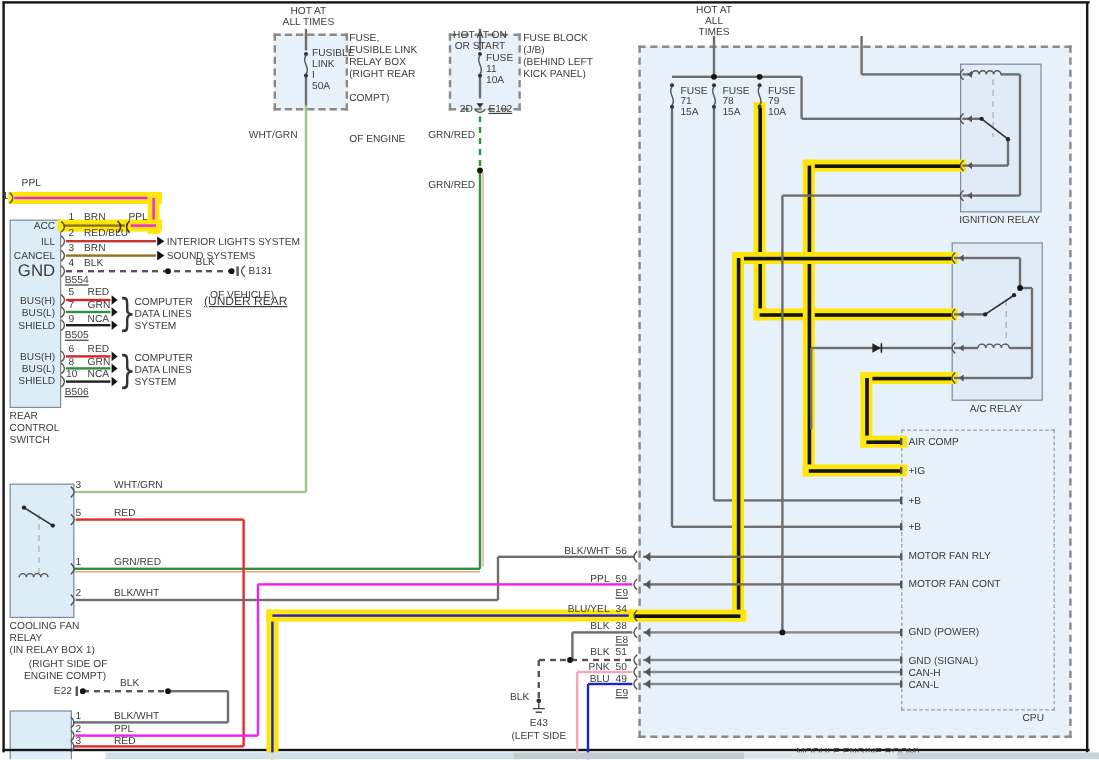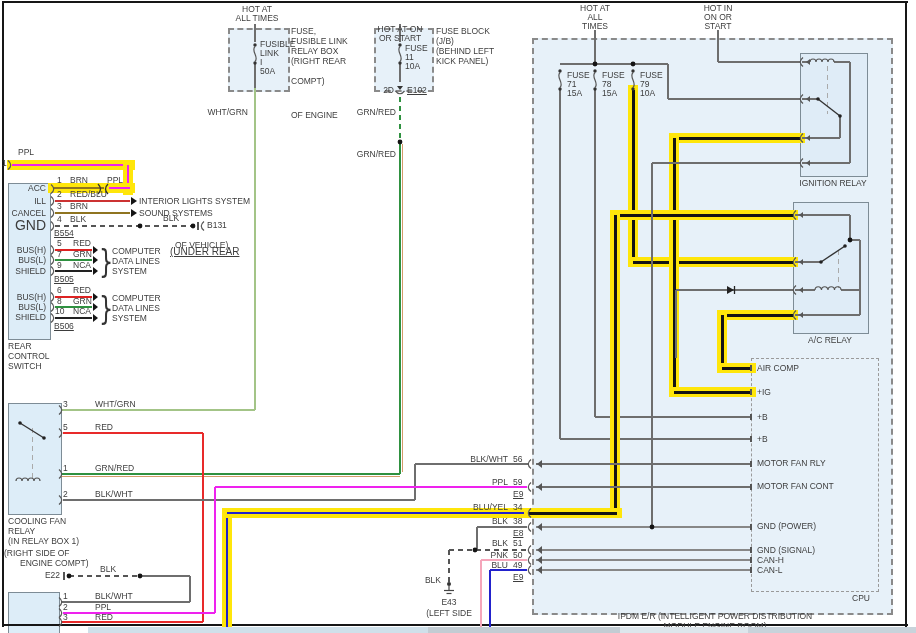--- a/index.html
+++ b/index.html
@@ -264,21 +264,21 @@
       <div style="position: absolute; left: 95px; top: 400px; font-size: 8.5px; line-height: 9px; white-space: nowrap; color: rgb(61, 61, 61); z-index: 6;">WHT/GRN</div>
       <div style="position: absolute; left: 63px; top: 423px; font-size: 8.5px; line-height: 9px; white-space: nowrap; color: rgb(61, 61, 61); z-index: 6;">5</div>
       <div style="position: absolute; left: 95px; top: 423px; font-size: 8.5px; line-height: 9px; white-space: nowrap; color: rgb(61, 61, 61); z-index: 6;">RED</div>
       <div style="position: absolute; left: 63px; top: 464px; font-size: 8.5px; line-height: 9px; white-space: nowrap; color: rgb(61, 61, 61); z-index: 6;">1</div>
       <div style="position: absolute; left: 95px; top: 464px; font-size: 8.5px; line-height: 9px; white-space: nowrap; color: rgb(61, 61, 61); z-index: 6;">GRN/RED</div>
       <div style="position: absolute; left: 63px; top: 490px; font-size: 8.5px; line-height: 9px; white-space: nowrap; color: rgb(61, 61, 61); z-index: 6;">2</div>
       <div style="position: absolute; left: 95px; top: 490px; font-size: 8.5px; line-height: 9px; white-space: nowrap; color: rgb(61, 61, 61); z-index: 6;">BLK/WHT</div>
       <div style="position: absolute; left: 8px; top: 517px; font-size: 8.5px; line-height: 9px; white-space: nowrap; color: rgb(61, 61, 61); z-index: 6;">COOLING FAN</div>
       <div style="position: absolute; left: 8px; top: 527px; font-size: 8.5px; line-height: 9px; white-space: nowrap; color: rgb(61, 61, 61); z-index: 6;">RELAY</div>
       <div style="position: absolute; left: 8px; top: 537px; font-size: 8.5px; line-height: 9px; white-space: nowrap; color: rgb(61, 61, 61); z-index: 6;">(IN RELAY BOX 1)</div>
-      <div style="position: absolute; left: 4px; top: 549px; font-size: 8.5px; line-height: 9px; white-space: nowrap; color: rgb(61, 61, 61); z-index: 6;">(RIGHT SIDE OF</div>
+      <div style="position: absolute; left: 24px; top: 549px; font-size: 8.5px; line-height: 9px; white-space: nowrap; color: rgb(61, 61, 61); z-index: 6;">(RIGHT SIDE OF</div>
       <div style="position: absolute; left: 20px; top: 559px; font-size: 8.5px; line-height: 9px; white-space: nowrap; color: rgb(61, 61, 61); z-index: 6;">ENGINE COMPT)</div>
       <div style="position: absolute; left: 60px; top: 571px; font-size: 8.5px; line-height: 9px; white-space: nowrap; color: rgb(61, 61, 61); z-index: 6; transform: translateX(-100%);">E22</div>
       <div style="position: absolute; left: 100px; top: 565px; font-size: 8.5px; line-height: 9px; white-space: nowrap; color: rgb(61, 61, 61); z-index: 6;">BLK</div>
       <div style="position: absolute; left: 63px; top: 592px; font-size: 8.5px; line-height: 9px; white-space: nowrap; color: rgb(61, 61, 61); z-index: 6;">1</div>
       <div style="position: absolute; left: 95px; top: 592px; font-size: 8.5px; line-height: 9px; white-space: nowrap; color: rgb(61, 61, 61); z-index: 6;">BLK/WHT</div>
       <div style="position: absolute; left: 63px; top: 603px; font-size: 8.5px; line-height: 9px; white-space: nowrap; color: rgb(61, 61, 61); z-index: 6;">2</div>
       <div style="position: absolute; left: 95px; top: 603px; font-size: 8.5px; line-height: 9px; white-space: nowrap; color: rgb(61, 61, 61); z-index: 6;">PPL</div>
       <div style="position: absolute; left: 63px; top: 613px; font-size: 8.5px; line-height: 9px; white-space: nowrap; color: rgb(61, 61, 61); z-index: 6;">3</div>
       <div style="position: absolute; left: 95px; top: 613px; font-size: 8.5px; line-height: 9px; white-space: nowrap; color: rgb(61, 61, 61); z-index: 6;">RED</div>
       <div style="position: absolute; left: 508px; top: 455px; font-size: 8.5px; line-height: 9px; white-space: nowrap; color: rgb(61, 61, 61); z-index: 6; transform: translateX(-100%);">BLK/WHT</div>
@@ -414,24 +414,18 @@
   </div>
   <div class="hdr hdr-fuseblock">
     <div>HOT AT ON</div>
     <div>OR START</div>
   </div>
   <div class="hdr hdr-ipdm-a">
     <div>HOT AT</div>
     <div>ALL</div>
     <div>TIMES</div>
   </div>
-  <div class="hdr hdr-ipdm-b">
-    <div>HOT IN</div>
-    <div>ON OR</div>
-    <div>START</div>
-  </div>
 
   <div class="lbl lbl-ignition">IGNITION RELAY</div>
   <div class="lbl lbl-ac">A/C RELAY</div>
   <div class="lbl lbl-cpu">CPU</div>
-  <div class="lbl lbl-ipdm1">IPDM E/R (INTELLIGENT POWER DISTRIBUTION</div>
   <div class="lbl lbl-ipdm2">MODULE ENGINE ROOM)</div>
 </div>
 
 </body></html>

